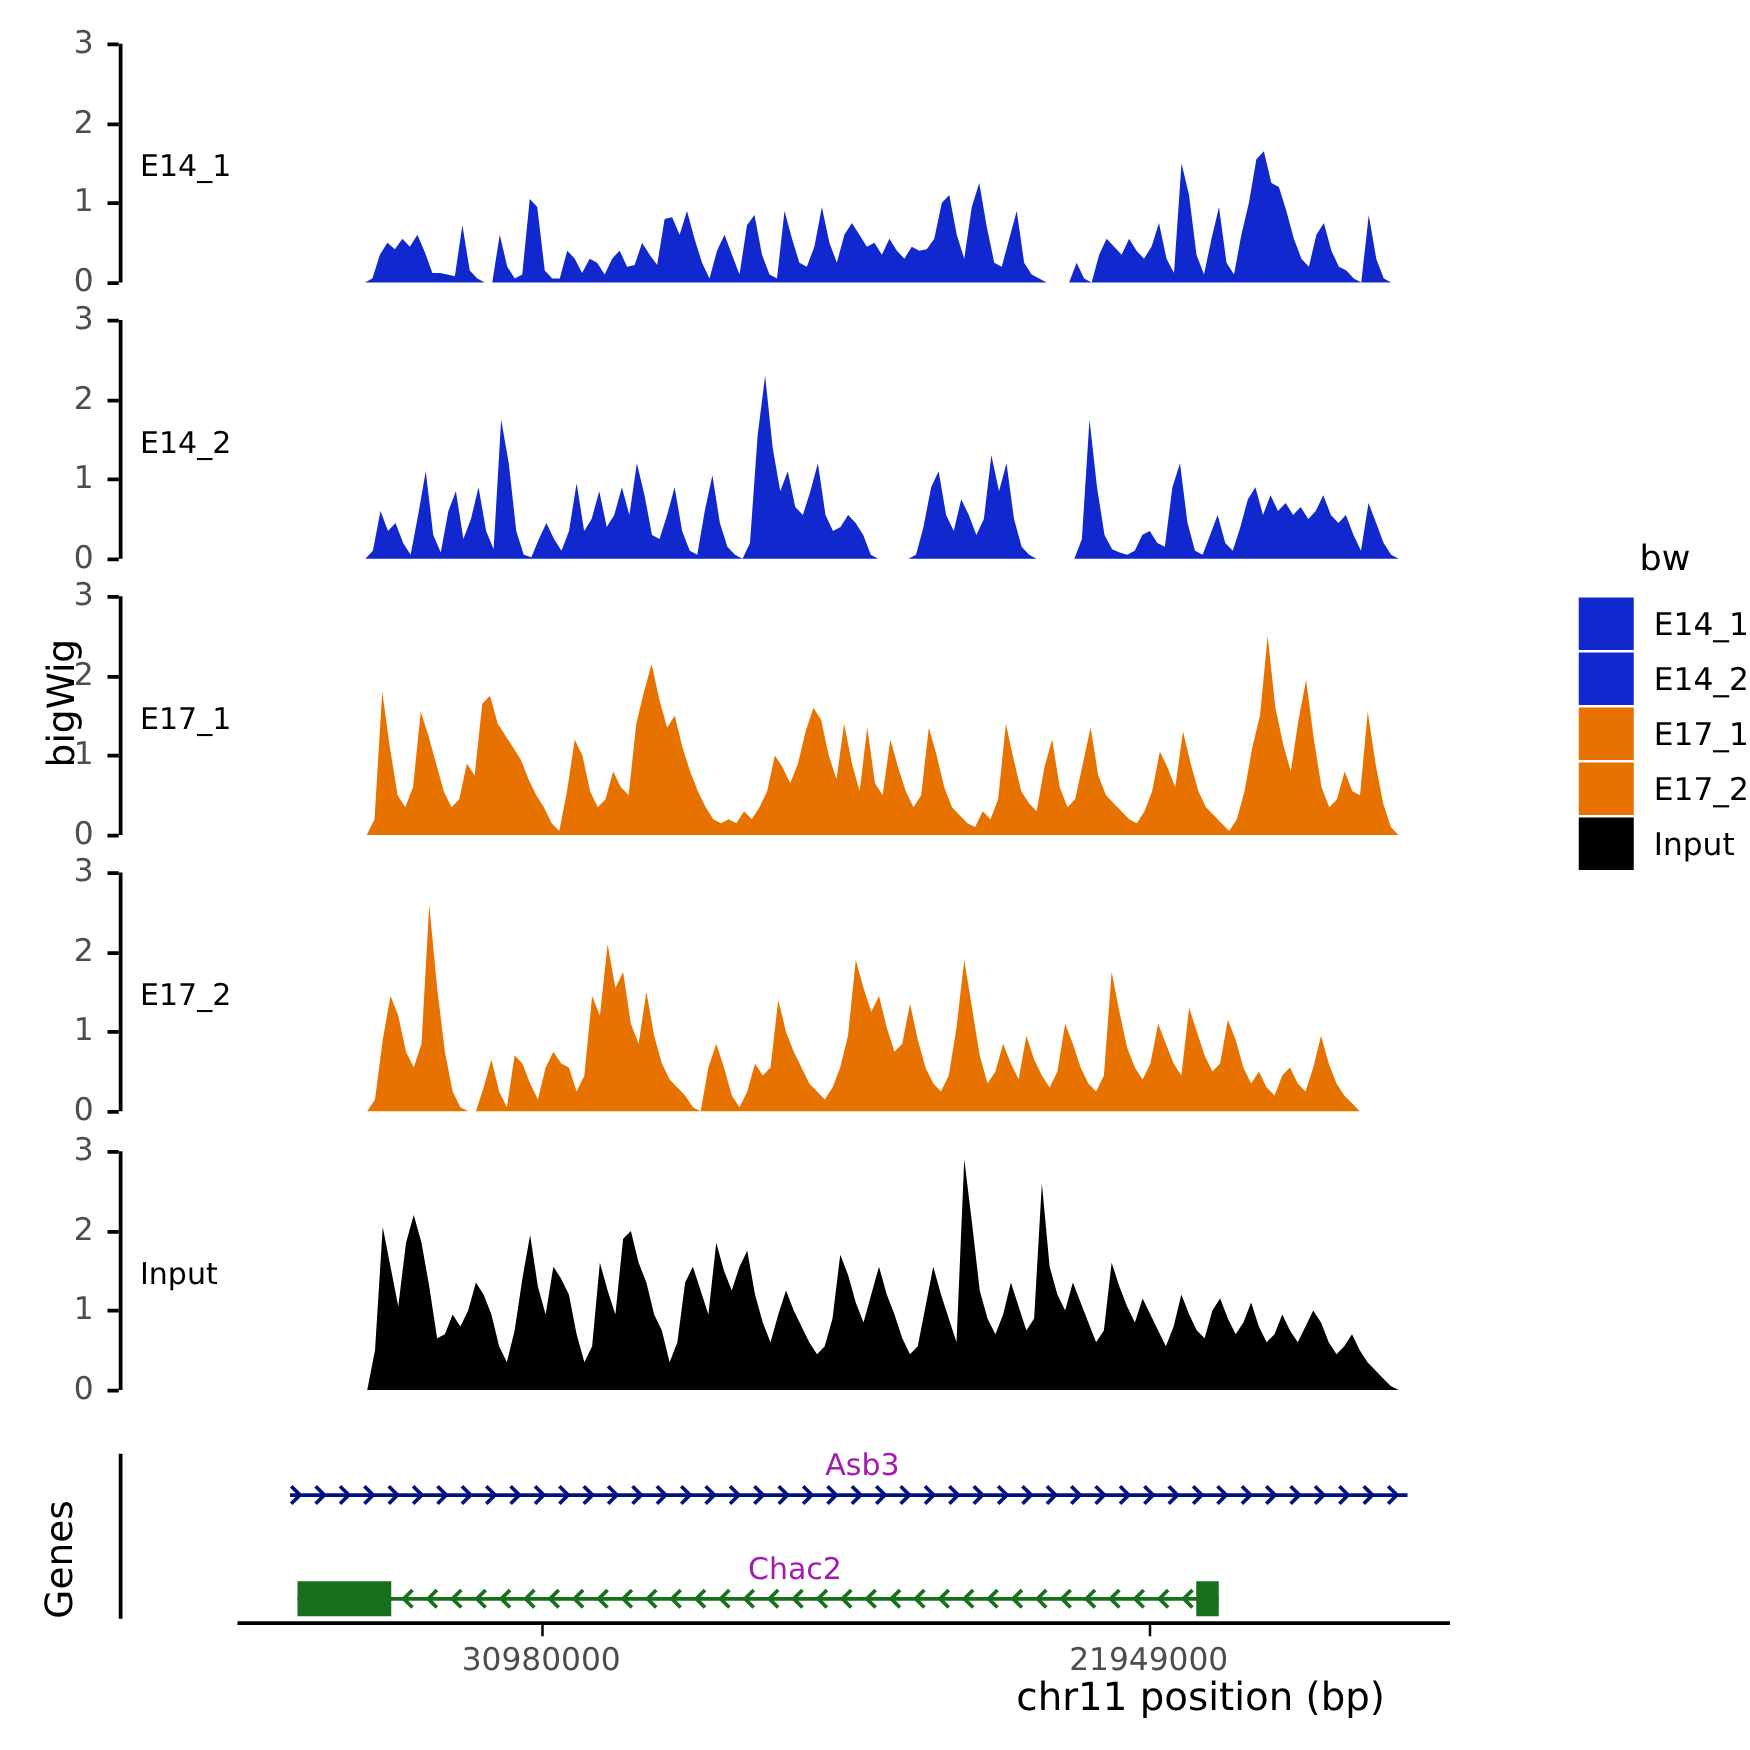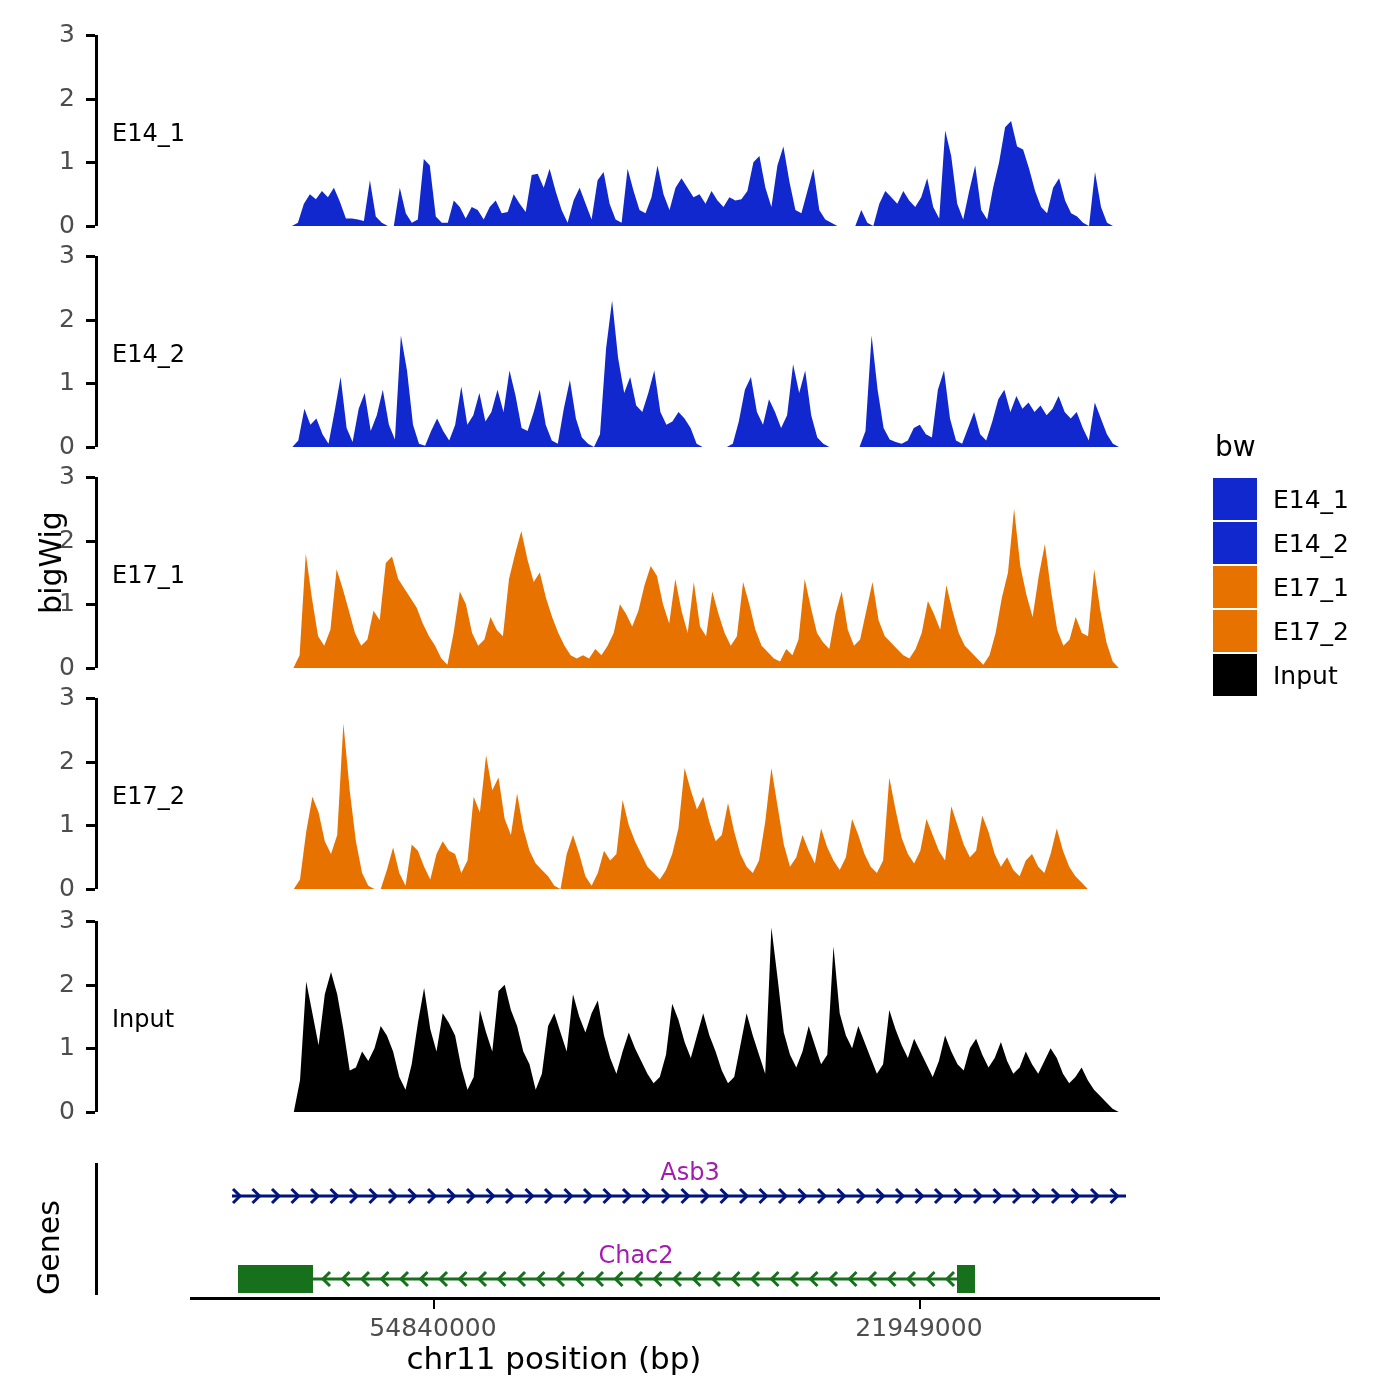--- a/index.html
+++ b/index.html
@@ -20,24 +20,24 @@
   .spine{position:absolute;background:#000;width:3px;}
   .tick{position:absolute;background:#000;height:3px;width:9px;}
   .ticklab{position:absolute;font-size:25px;color:#4d4d4d;text-align:right;width:48px;}
   .trklab{position:absolute;font-size:24px;color:#000;white-space:nowrap;}
   .track-svg{position:absolute;left:0;top:0;}
 
   
   #xaxis-line{position:absolute;background:#000;height:3px;}
   .xtick{position:absolute;background:#000;width:2px;height:9px;}
   .xticklab{position:absolute;font-size:25px;color:#4d4d4d;text-align:center;width:220px;}
-  #xlab{position:absolute;font-size:31px;color:#000;text-align:center;width:1108px;left:0;top:1340px;}
+  #xlab{position:absolute;font-size:31px;color:#000;text-align:right;width:1108px;left:0;top:1340px;}
 
   
-  #legend{position:absolute;left:1213px;top:430px;}
+  #legend{position:absolute;left:1263px;top:430px;text-align:center;}
   #legend-title{font-size:28px;color:#000;margin:0 0 14px 2px;}
   .legrow{display:flex;align-items:center;height:44px;}
   .legkey{width:44px;height:42px;margin-right:16px;}
   .leglab{font-size:25px;color:#000;white-space:nowrap;}
 
   
   .gene-label{position:absolute;font-size:24px;color:#a21caf;text-align:center;width:200px;}
 </style>
 </head>
 <body>
@@ -212,21 +212,21 @@
         <path d="M 934.5 1272 L 927.5 1279 L 934.5 1286" fill="none" stroke="#17701c" stroke-width="3"></path>
         <path d="M 954 1272 L 947 1279 L 954 1286" fill="none" stroke="#17701c" stroke-width="3"></path>
         <rect x="238" y="1265" width="75" height="28" fill="#17701c"></rect>
         <rect x="957" y="1265" width="18" height="28" fill="#17701c"></rect>
       </svg>
     </div>
 
   <div id="xaxis">
       <div id="xaxis-line" style="left: 190px; top: 1297px; width: 970px;"></div>
       <div class="xtick" style="left: 432.986px; top: 1300px;"></div>
-      <div class="xticklab" style="left: 322.986px; top: 1313px;">54840000</div>
+      <div class="xticklab" style="left: 322.986px; top: 1313px;">30980000</div>
       <div class="xtick" style="left: 918.958px; top: 1300px;"></div>
       <div class="xticklab" style="left: 808.958px; top: 1313px;">21949000</div>
     </div>
   <div id="xlab">chr11 position (bp)</div>
 
   <div id="legend">
     <div id="legend-title">bw</div>
     <div id="legend-items">
         <div class="legrow">
           <div class="legkey" style="background: rgb(16, 40, 205);"></div>

